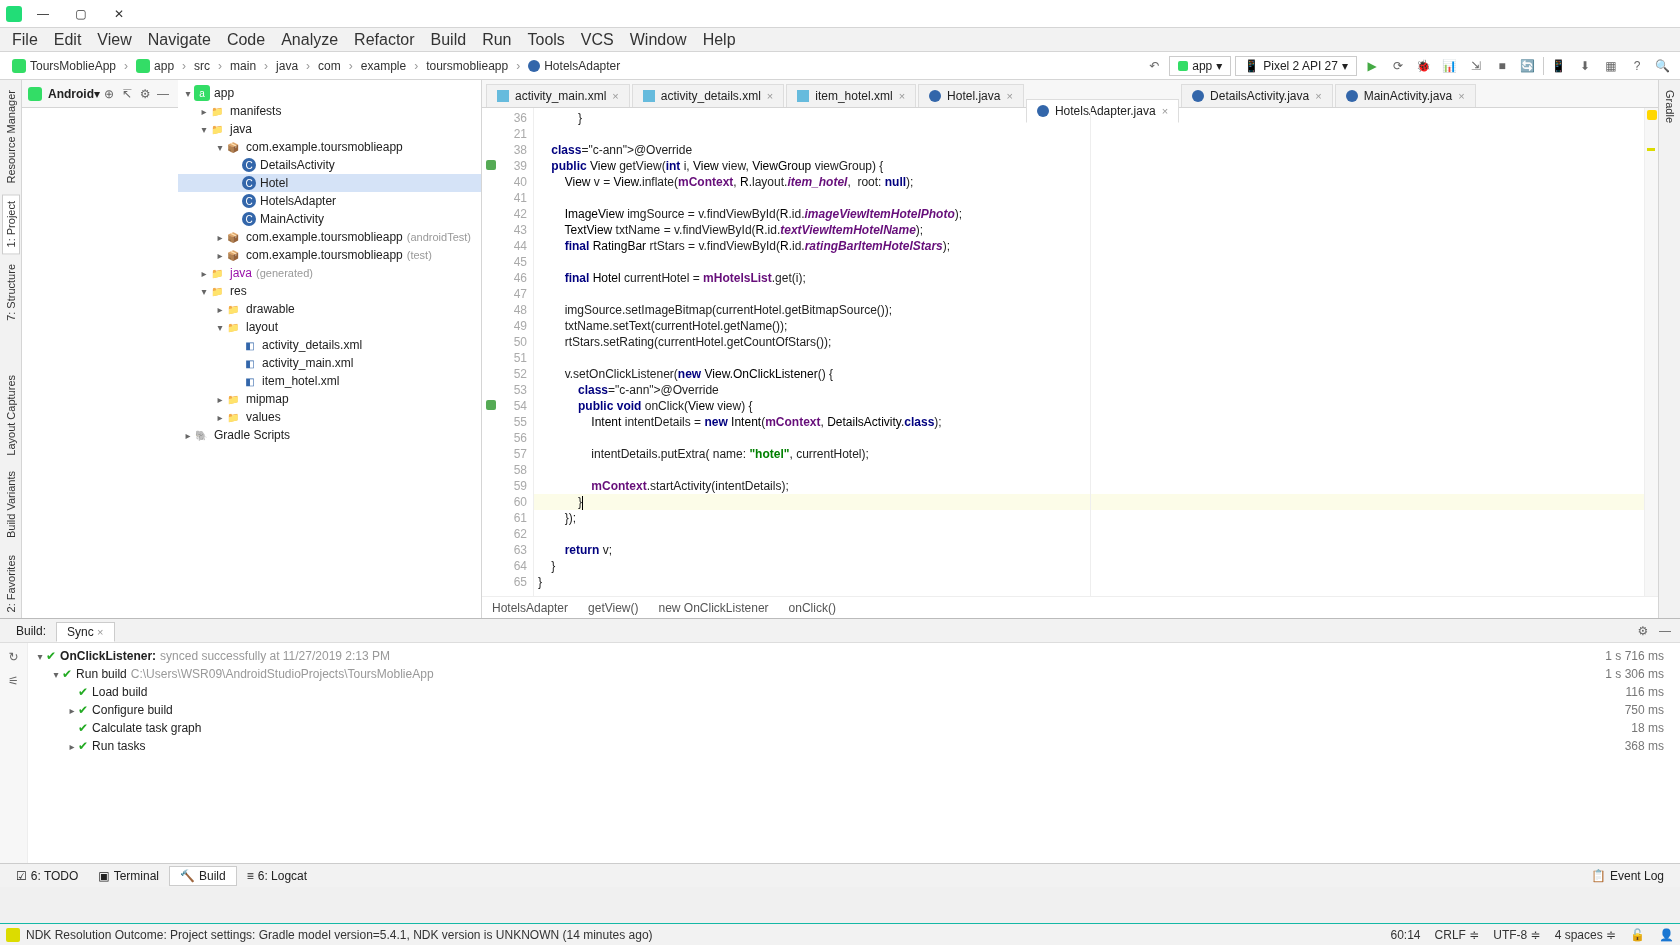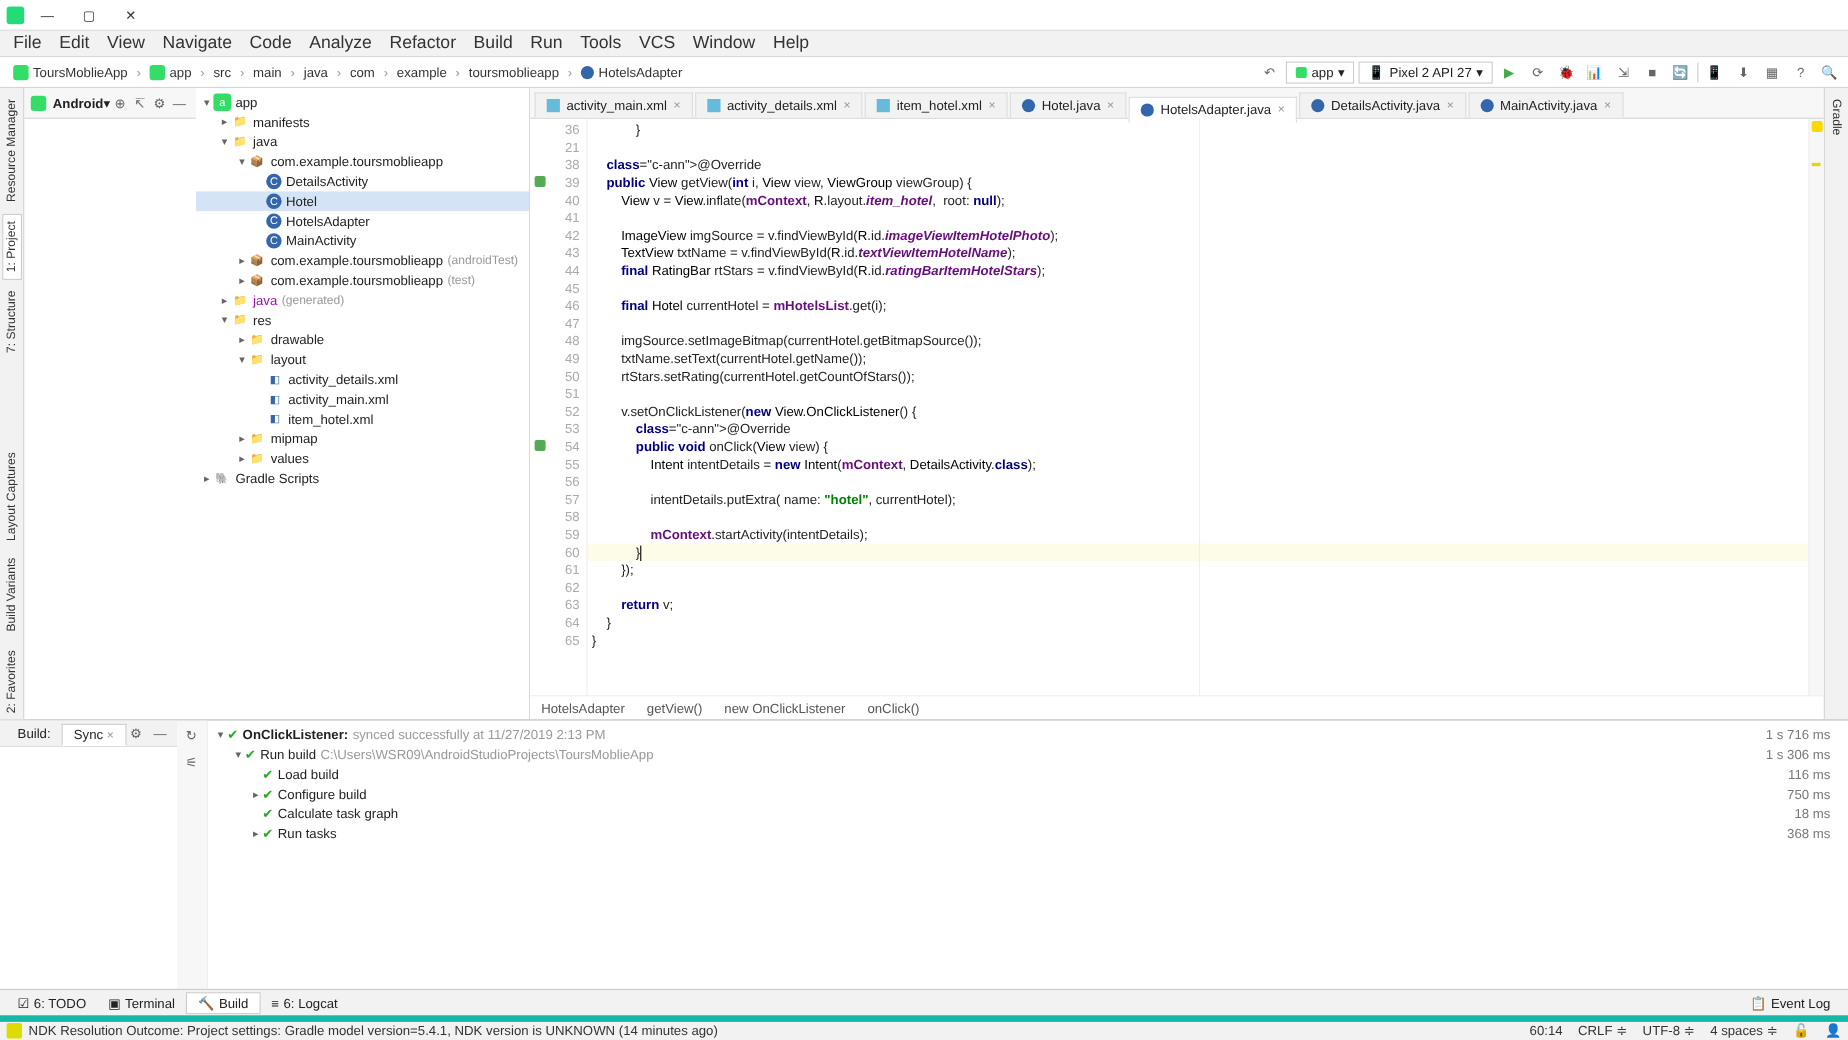--- a/index.html
+++ b/index.html
@@ -51,21 +51,21 @@
 .ti-folder { color: #b97; }
 .ti-class { background: #36a; color: #fff; border-radius: 50%; width: 14px; height: 14px; }
 .ti-xml { color: #36a; }
 .tree-label { font-size: 12px; }
 .tree-suffix { color: #999; margin-left: 4px; font-size: 11px; }
 
 
 .editor-area { flex: 1; display: flex; flex-direction: column; min-width: 0; background: #fff; }
 .editor-tabs { height: 28px; display: flex; align-items: flex-end; background: #f7f7f7; border-bottom: 1px solid #d5d5d5; padding: 0 4px; }
 .editor-tab { padding: 4px 10px; display: flex; align-items: center; gap: 6px; background: #f2f2f2; border: 1px solid #ddd; border-bottom: none; margin-right: 2px; font-size: 12px; }
-.editor-tab.active { background: #fff; border-bottom: 1px solid #fff; position: relative; top: 5px; }
+.editor-tab.active { background: #fff; border-bottom: 1px solid #fff; position: relative; top: 16px; }
 .tab-close { color: #999; font-size: 11px; }
 .et-icon { width: 12px; height: 12px; }
 .et-xml { background: #6bd; }
 .et-java { background: #36a; border-radius: 50%; }
 
 .editor-body { flex: 1; display: flex; overflow: hidden; position: relative; }
 .gutter { width: 52px; background: #fff; border-right: 1px solid #eee; font-family: Consolas, monospace; color: #aaa; text-align: right; padding: 2px 6px 2px 2px; font-size: 11px; line-height: 16px; }
 .gutter-line { height: 16px; position: relative; }
 .gutter-marker { position: absolute; left: 2px; top: 2px; width: 10px; height: 10px; }
 .gm-impl { background: #5a5; border-radius: 2px; }
@@ -84,21 +84,21 @@
 .mark-warn { background: #dcdc00; }
 .mark-ok { width: 10px; height: 10px; top: 2px; background: #ffd700; border-radius: 2px; }
 
 .editor-breadcrumb { height: 22px; border-top: 1px solid #eee; display: flex; align-items: center; padding: 0 10px; font-size: 12px; color: #555; gap: 20px; background: #fff; }
 
 
 .side-tabs-right { width: 22px; background: #f2f2f2; border-left: 1px solid #d5d5d5; display: flex; flex-direction: column; align-items: center; padding-top: 4px; }
 .side-tab-right-v { writing-mode: vertical-rl; padding: 6px 2px; font-size: 11px; color: #333; }
 
 
-.build-panel { height: 245px; background: #fff; border-top: 1px solid #bbb; display: flex; }
+.build-panel { height: 245px; background: #fff; border-top: 1px solid #bbb; display: flex; flex-direction: column; }
 .build-header { height: 24px; background: #f2f2f2; display: flex; align-items: center; border-bottom: 1px solid #ddd; padding: 0 6px; }
 .build-tab { padding: 2px 10px; font-size: 12px; }
 .build-tab.active { background: #fff; border: 1px solid #ccc; border-bottom: 1px solid #fff; position: relative; top: 1px; }
 .build-header-right { margin-left: auto; display: flex; gap: 4px; }
 .bh-btn { width: 18px; height: 18px; color: #666; display: flex; align-items: center; justify-content: center; }
 .build-body { flex: 1; display: flex; overflow: hidden; }
 .build-side { width: 28px; background: #f7f7f7; border-right: 1px solid #eee; display: flex; flex-direction: column; align-items: center; padding-top: 4px; gap: 4px; }
 .bs-btn { width: 20px; height: 20px; display: flex; align-items: center; justify-content: center; color: #666; }
 .build-tree { flex: 1; padding: 4px 6px; overflow: auto; }
 .build-row { display: flex; align-items: center; height: 18px; }
@@ -108,21 +108,21 @@
 .build-time { margin-left: auto; color: #777; padding-right: 10px; }
 .build-ok { color: #2a2; margin-right: 4px; }
 
 
 .bottom-tabs { height: 24px; background: #f2f2f2; border-top: 1px solid #ccc; display: flex; align-items: center; padding: 0 6px; }
 .btab { padding: 2px 10px; display: flex; align-items: center; gap: 4px; font-size: 12px; }
 .btab.active { background: #fff; border: 1px solid #ccc; }
 .bottom-right { margin-left: auto; display: flex; align-items: center; gap: 6px; }
 
 
-.statusbar { height: 22px; background: #f2f2f2; border-top: 6px solid #14b8a6; display: flex; align-items: center; padding: 0 6px; font-size: 12px; color: #333; }
+.statusbar { height: 22px; background: #f2f2f2; border-top: 1px solid #14b8a6; display: flex; align-items: center; padding: 0 6px; font-size: 12px; color: #333; margin-top: 36px; }
 .status-icon { width: 14px; height: 14px; background: #dcdc00; border-radius: 2px; margin-right: 6px; }
 .status-right { margin-left: auto; display: flex; gap: 14px; align-items: center; }
 .lock-icon { color: #888; }
 
 
 .col-divider { position: absolute; left: 556px; top: 0; bottom: 0; width: 1px; background: #eee; }
 </style>
 </head>
 <body>
 

